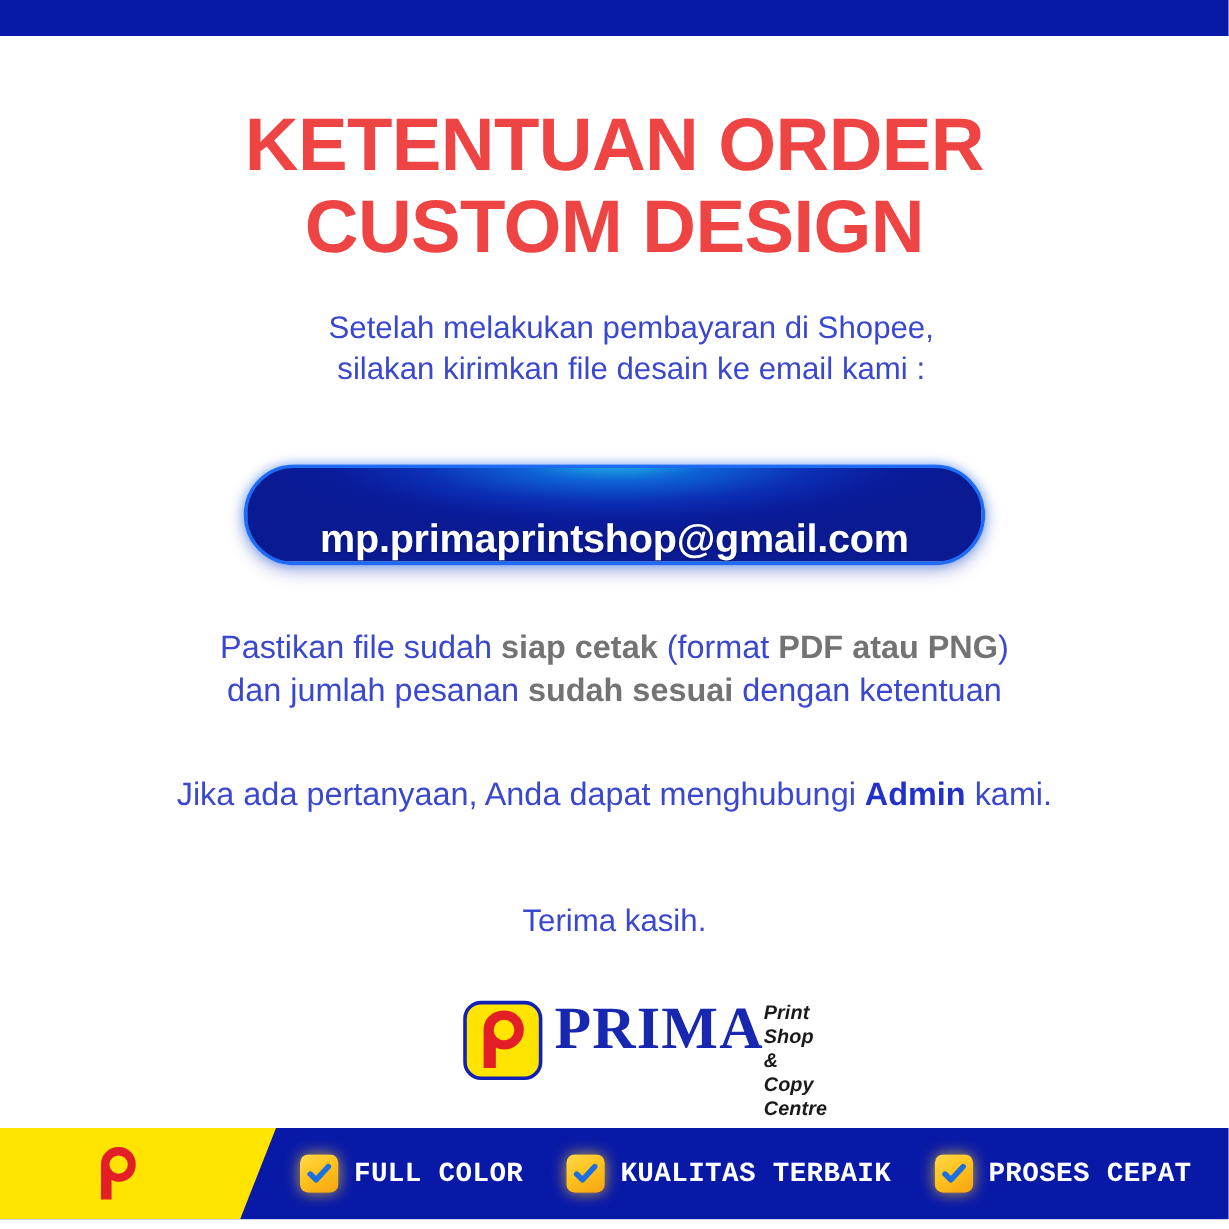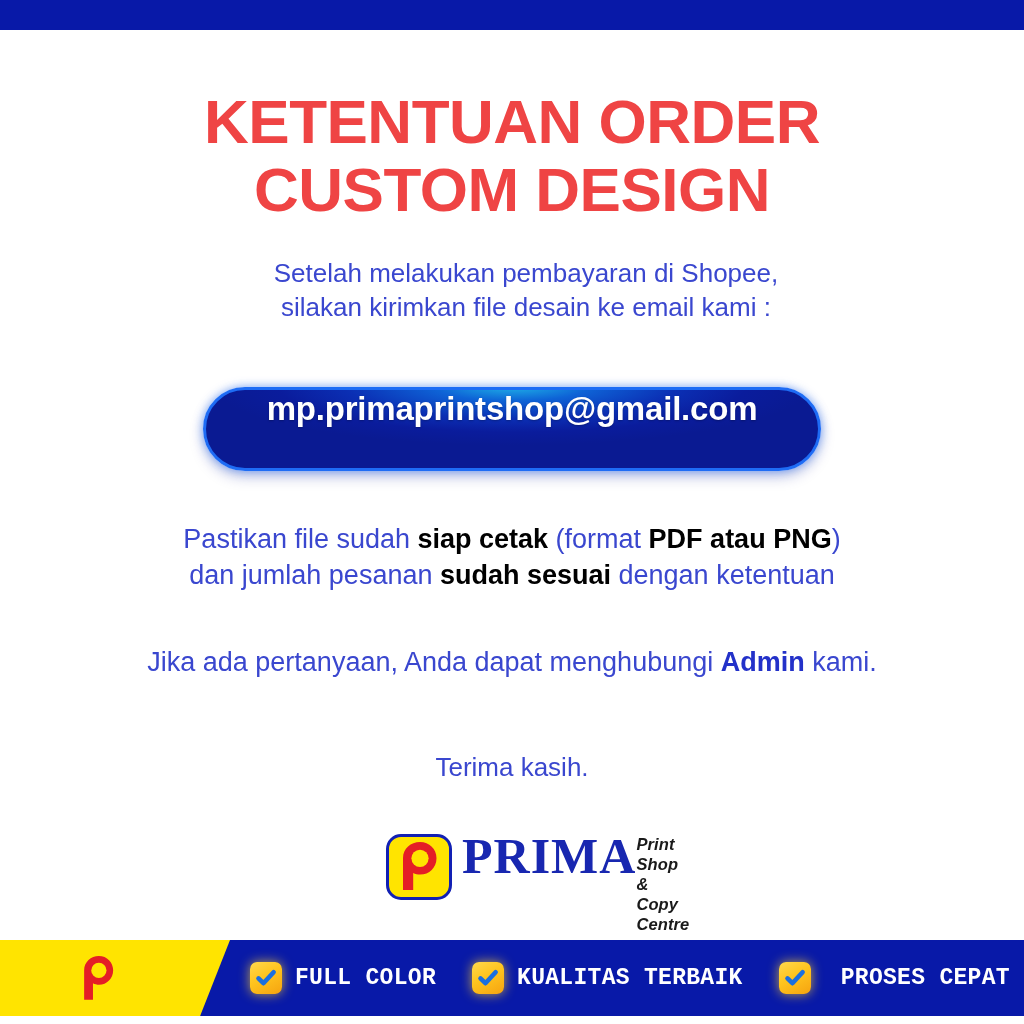--- a/index.html
+++ b/index.html
@@ -77,21 +77,21 @@
     left: 0; top: 0;
     width: 618px;
     height: 84px;
     box-sizing: border-box;
     border-radius: 42px;
     border: 3px solid #1E6CF5;
     background:
       radial-gradient(ellipse 300px 60px at 50% -6%, #1FB6E8 0%, #0E63D6 26%, #0B2FB4 55%, #0A1C9C 78%, #0A1A92 100%);
     box-shadow: 0 0 10px rgba(30,108,245,0.55), 0 6px 14px rgba(10,26,146,0.25);
     display: flex;
-    align-items: flex-start;
+    align-items: flex-end;
     justify-content: center;
   }
   .email-text {
     color: #ffffff;
     font-size: 33px;
     font-weight: bold;
     letter-spacing: -0.2px;
     text-shadow: 0 1px 2px rgba(0,0,0,0.25);
   }
 
@@ -100,21 +100,21 @@
     position: absolute;
     left: 0;
     top: 521px;
     width: 1024px;
     text-align: center;
     color: #3A47CF;
     font-size: 27px;
     line-height: 36px;
   }
   .body-para span.line { display: block; }
-  .body-para b { font-weight: bold; color: #000000; }
+  .body-para b { font-weight: bold; color: #737373; }
 
   .admin-line {
     position: absolute;
     left: 0;
     top: 645px;
     width: 1024px;
     text-align: center;
     color: #3A47CF;
     font-size: 27px;
     line-height: 34px;
@@ -211,21 +211,21 @@
     height: 76px;
     display: flex;
     align-items: center;
     font-family: Liberation Mono, monospace;
   }
   .feature {
     display: flex;
     align-items: center;
     margin-right: 36px;
   }
-  .feature:last-child { margin-right: 0; gap: 17px; }
+  .feature:last-child { margin-right: 0; }
   .check-badge {
     position: relative;
     width: 32px;
     height: 32px;
     border-radius: 7px;
     background: linear-gradient(150deg, #FFD84D 0%, #FFC41E 45%, #F5A310 100%);
     box-shadow: 0 0 12px rgba(255,210,40,0.75);
     margin-right: 13px;
     flex: 0 0 auto;
   }

